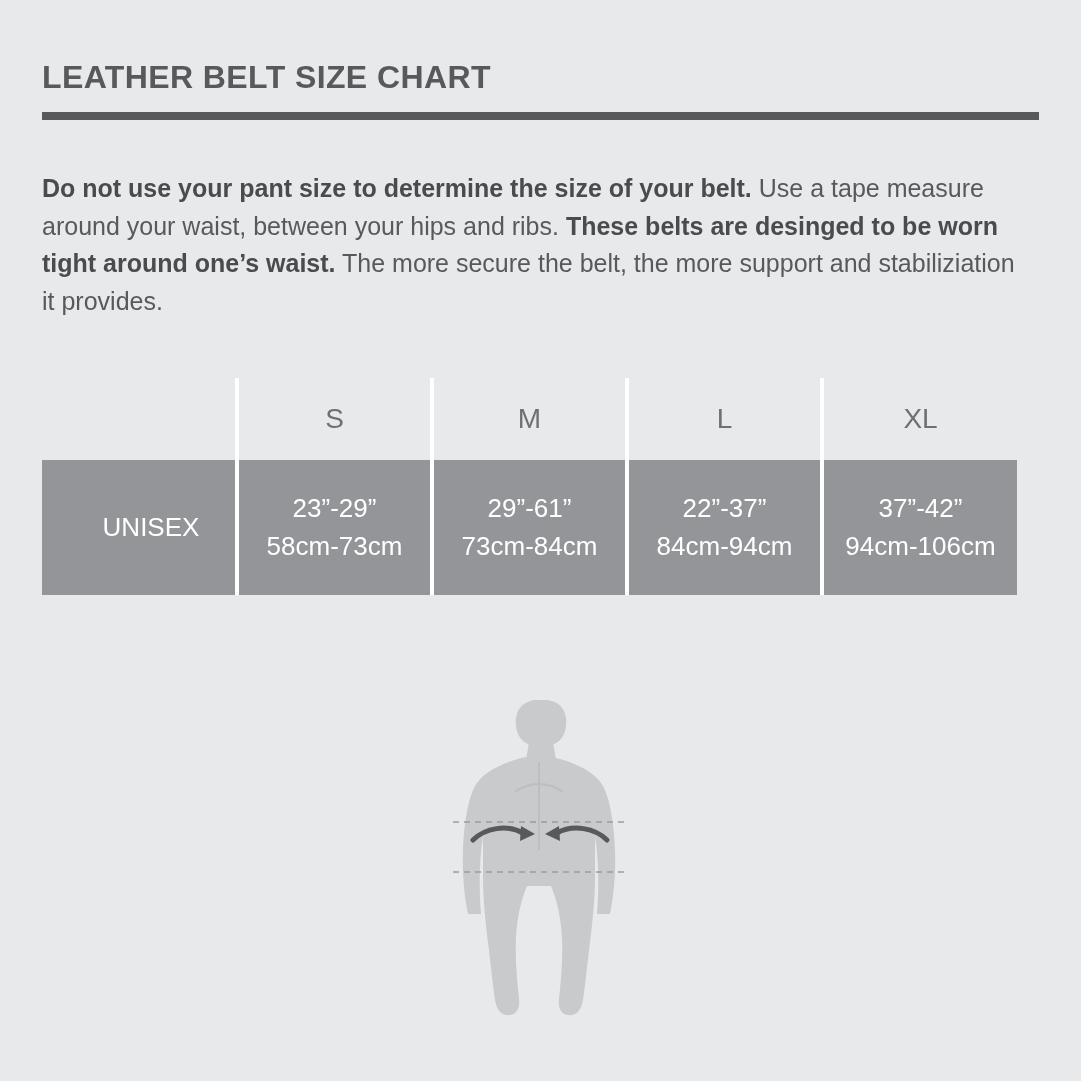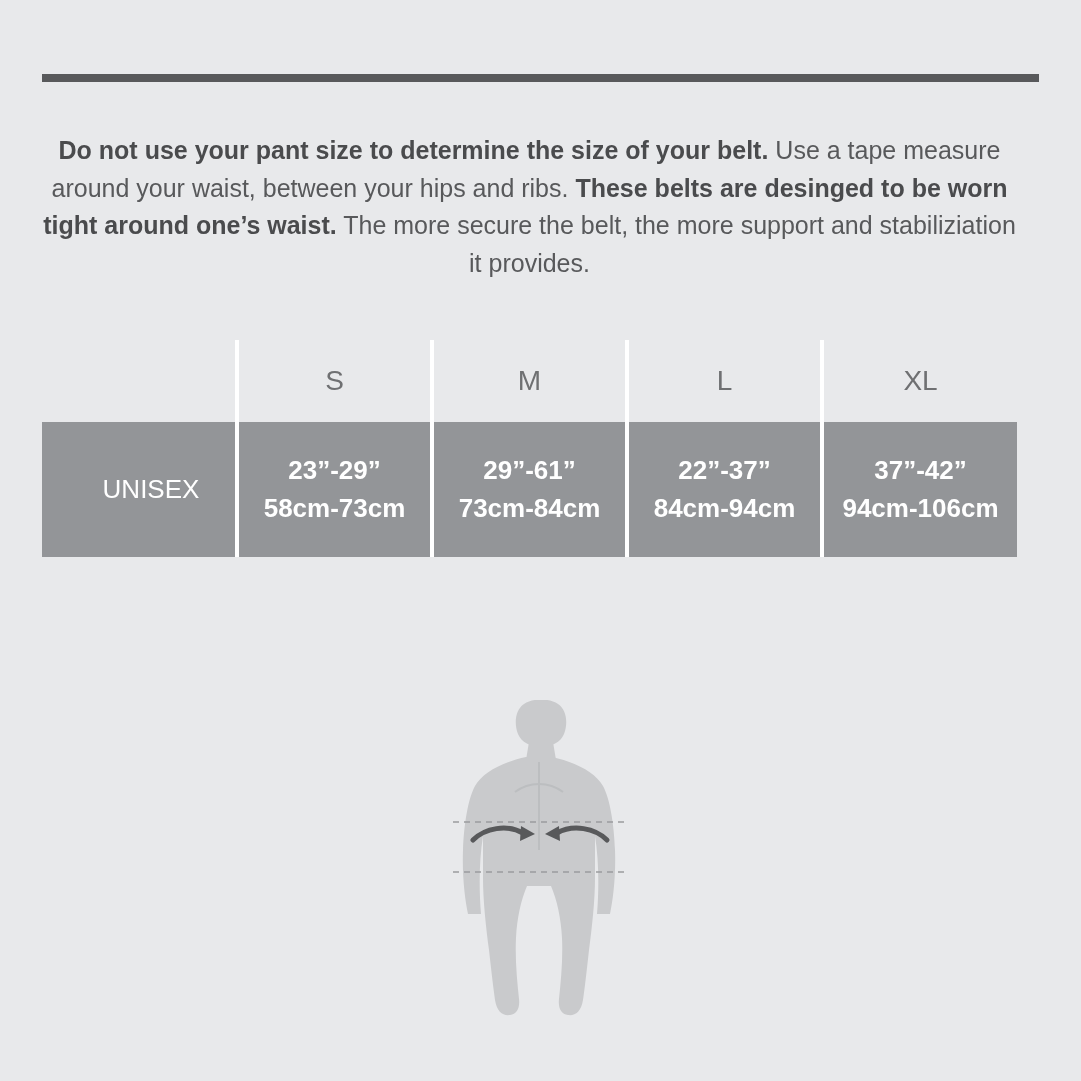--- a/index.html
+++ b/index.html
@@ -39,21 +39,20 @@
     background: #58595b;
     width: 100%;
   }
   
   .intro {
     margin-top: 50px;
     font-size: 25px;
     line-height: 1.5;
     color: #58595b;
     max-width: 975px;
-    text-align: center;
   }
   .intro b { font-weight: bold; color: #4a4b4d; }
   
   .size-table {
     margin-top: 58px;
     width: 975px;
     border-collapse: collapse;
     table-layout: fixed;
   }
   .size-table td, .size-table th {
@@ -74,37 +73,38 @@
   .data-row td {
     height: 135px;
     background: #939598;
     color: #ffffff;
     font-size: 26px;
     line-height: 1.45;
     border-right: 4px solid #ffffff;
   }
   .data-row td:last-child { border-right: none; }
   .data-row td.label-cell { font-size: 26px; padding-left: 25px; }
-  .cell-line { display: block; white-space: nowrap; font-weight: bold; }
+  .cell-line { display: block; white-space: nowrap; }
   
   .figure-wrap {
     position: absolute;
     left: 0;
     right: 0;
     top: 700px;
     display: flex;
     justify-content: center;
   }
 </style>
 </head>
 <body>
 
 <div class="page">
 
   <div class="title-block">
+    <h1 class="title">LEATHER BELT SIZE CHART</h1>
     <div class="title-rule"></div>
   </div>
 
   <p class="intro"><b>Do not use your pant size to determine the size of your belt.</b><span> Use a tape measure around your waist, between your hips and ribs. </span><b>These belts are desinged to be worn tight around one’s waist.</b><span> The more secure the belt, the more support and stabiliziation it provides.</span></p>
 
   <table class="size-table">
     <thead>
       <tr class="head-row">
         <th></th>
         <th>S</th>

